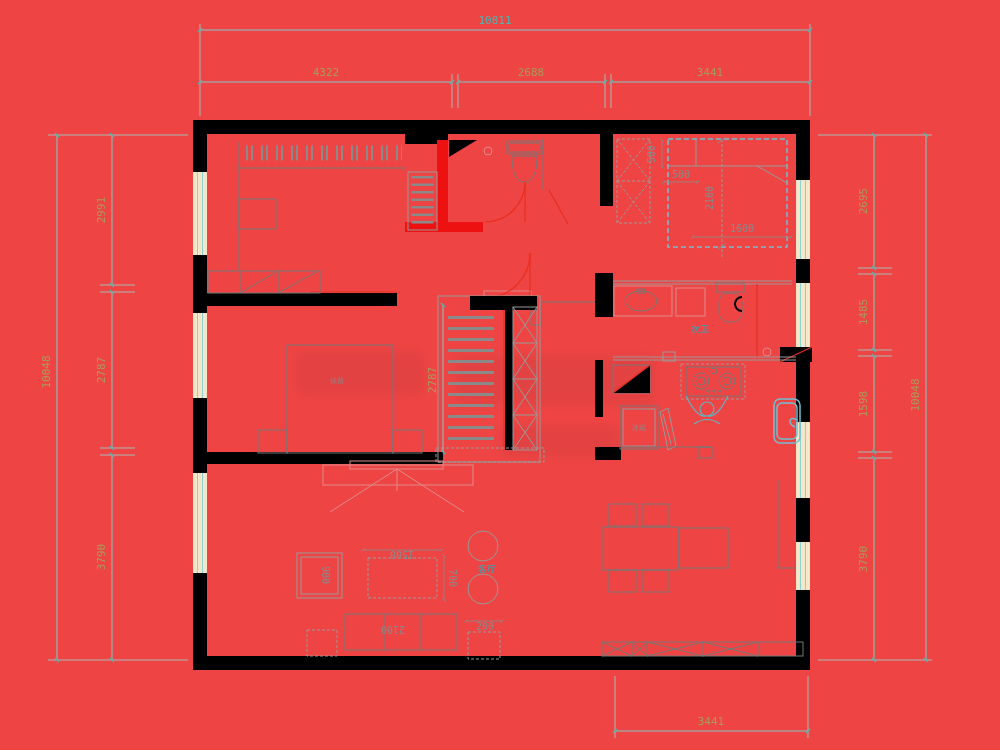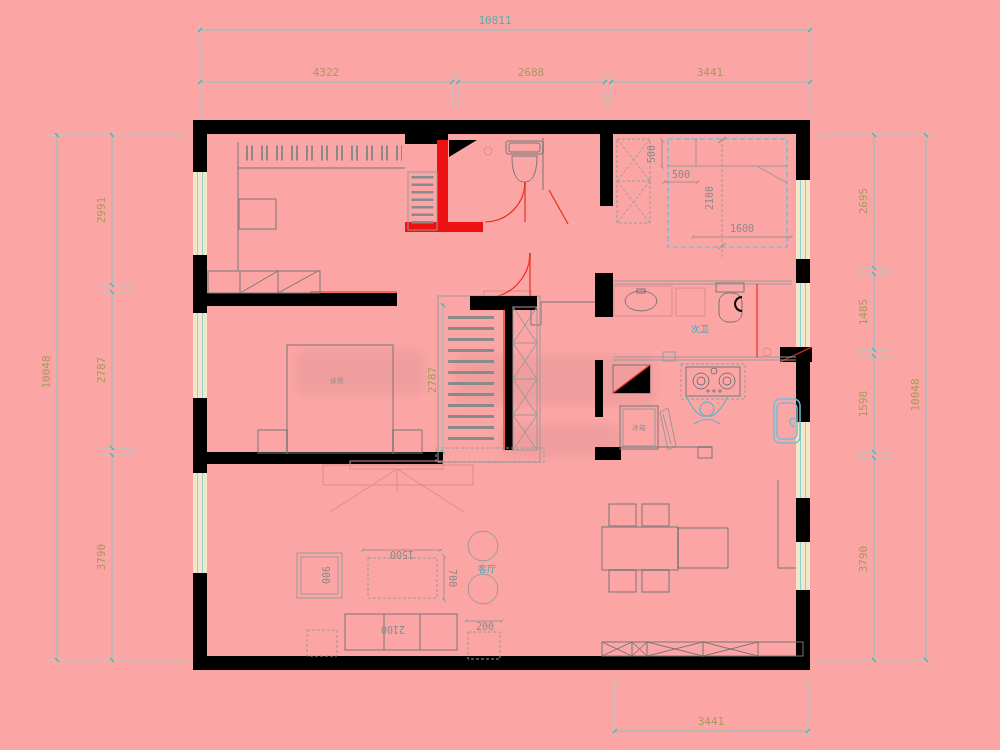--- a/index.html
+++ b/index.html
@@ -1,16 +1,16 @@
 <!DOCTYPE html>
 <html><head>
 <meta charset="utf-8">
 <style>
   html,body{margin:0;padding:0;background:#fff;}
-  #stage{position:relative;width:1000px;height:750px;background:#fca5a5;overflow:hidden;
+  #stage{position:relative;width:1000px;height:750px;background:#ef4444;overflow:hidden;
          font-family:"DejaVu Sans Mono","Liberation Mono",monospace;}
   svg{display:block}
   .dim{stroke:#7ccac5;stroke-width:1;fill:none}
   .dimthin{stroke:#9ad8d4;stroke-width:.8;fill:none}
   .olive{fill:#a99a5c;font-size:11px;font-family:"DejaVu Sans Mono",monospace}
   .teal{fill:#4db4ae;font-size:11px;font-family:"DejaVu Sans Mono",monospace}
   .gtxt{fill:#8a8a8a;font-size:10px;font-family:"DejaVu Sans Mono",monospace}
   .cyantxt{fill:#2fa8bc;font-size:9px;font-family:"Liberation Sans",sans-serif}
   .tinytxt{fill:#8a8a8a;font-size:7px;font-family:"Liberation Sans",sans-serif}
   .blk{fill:#000;stroke:none}

